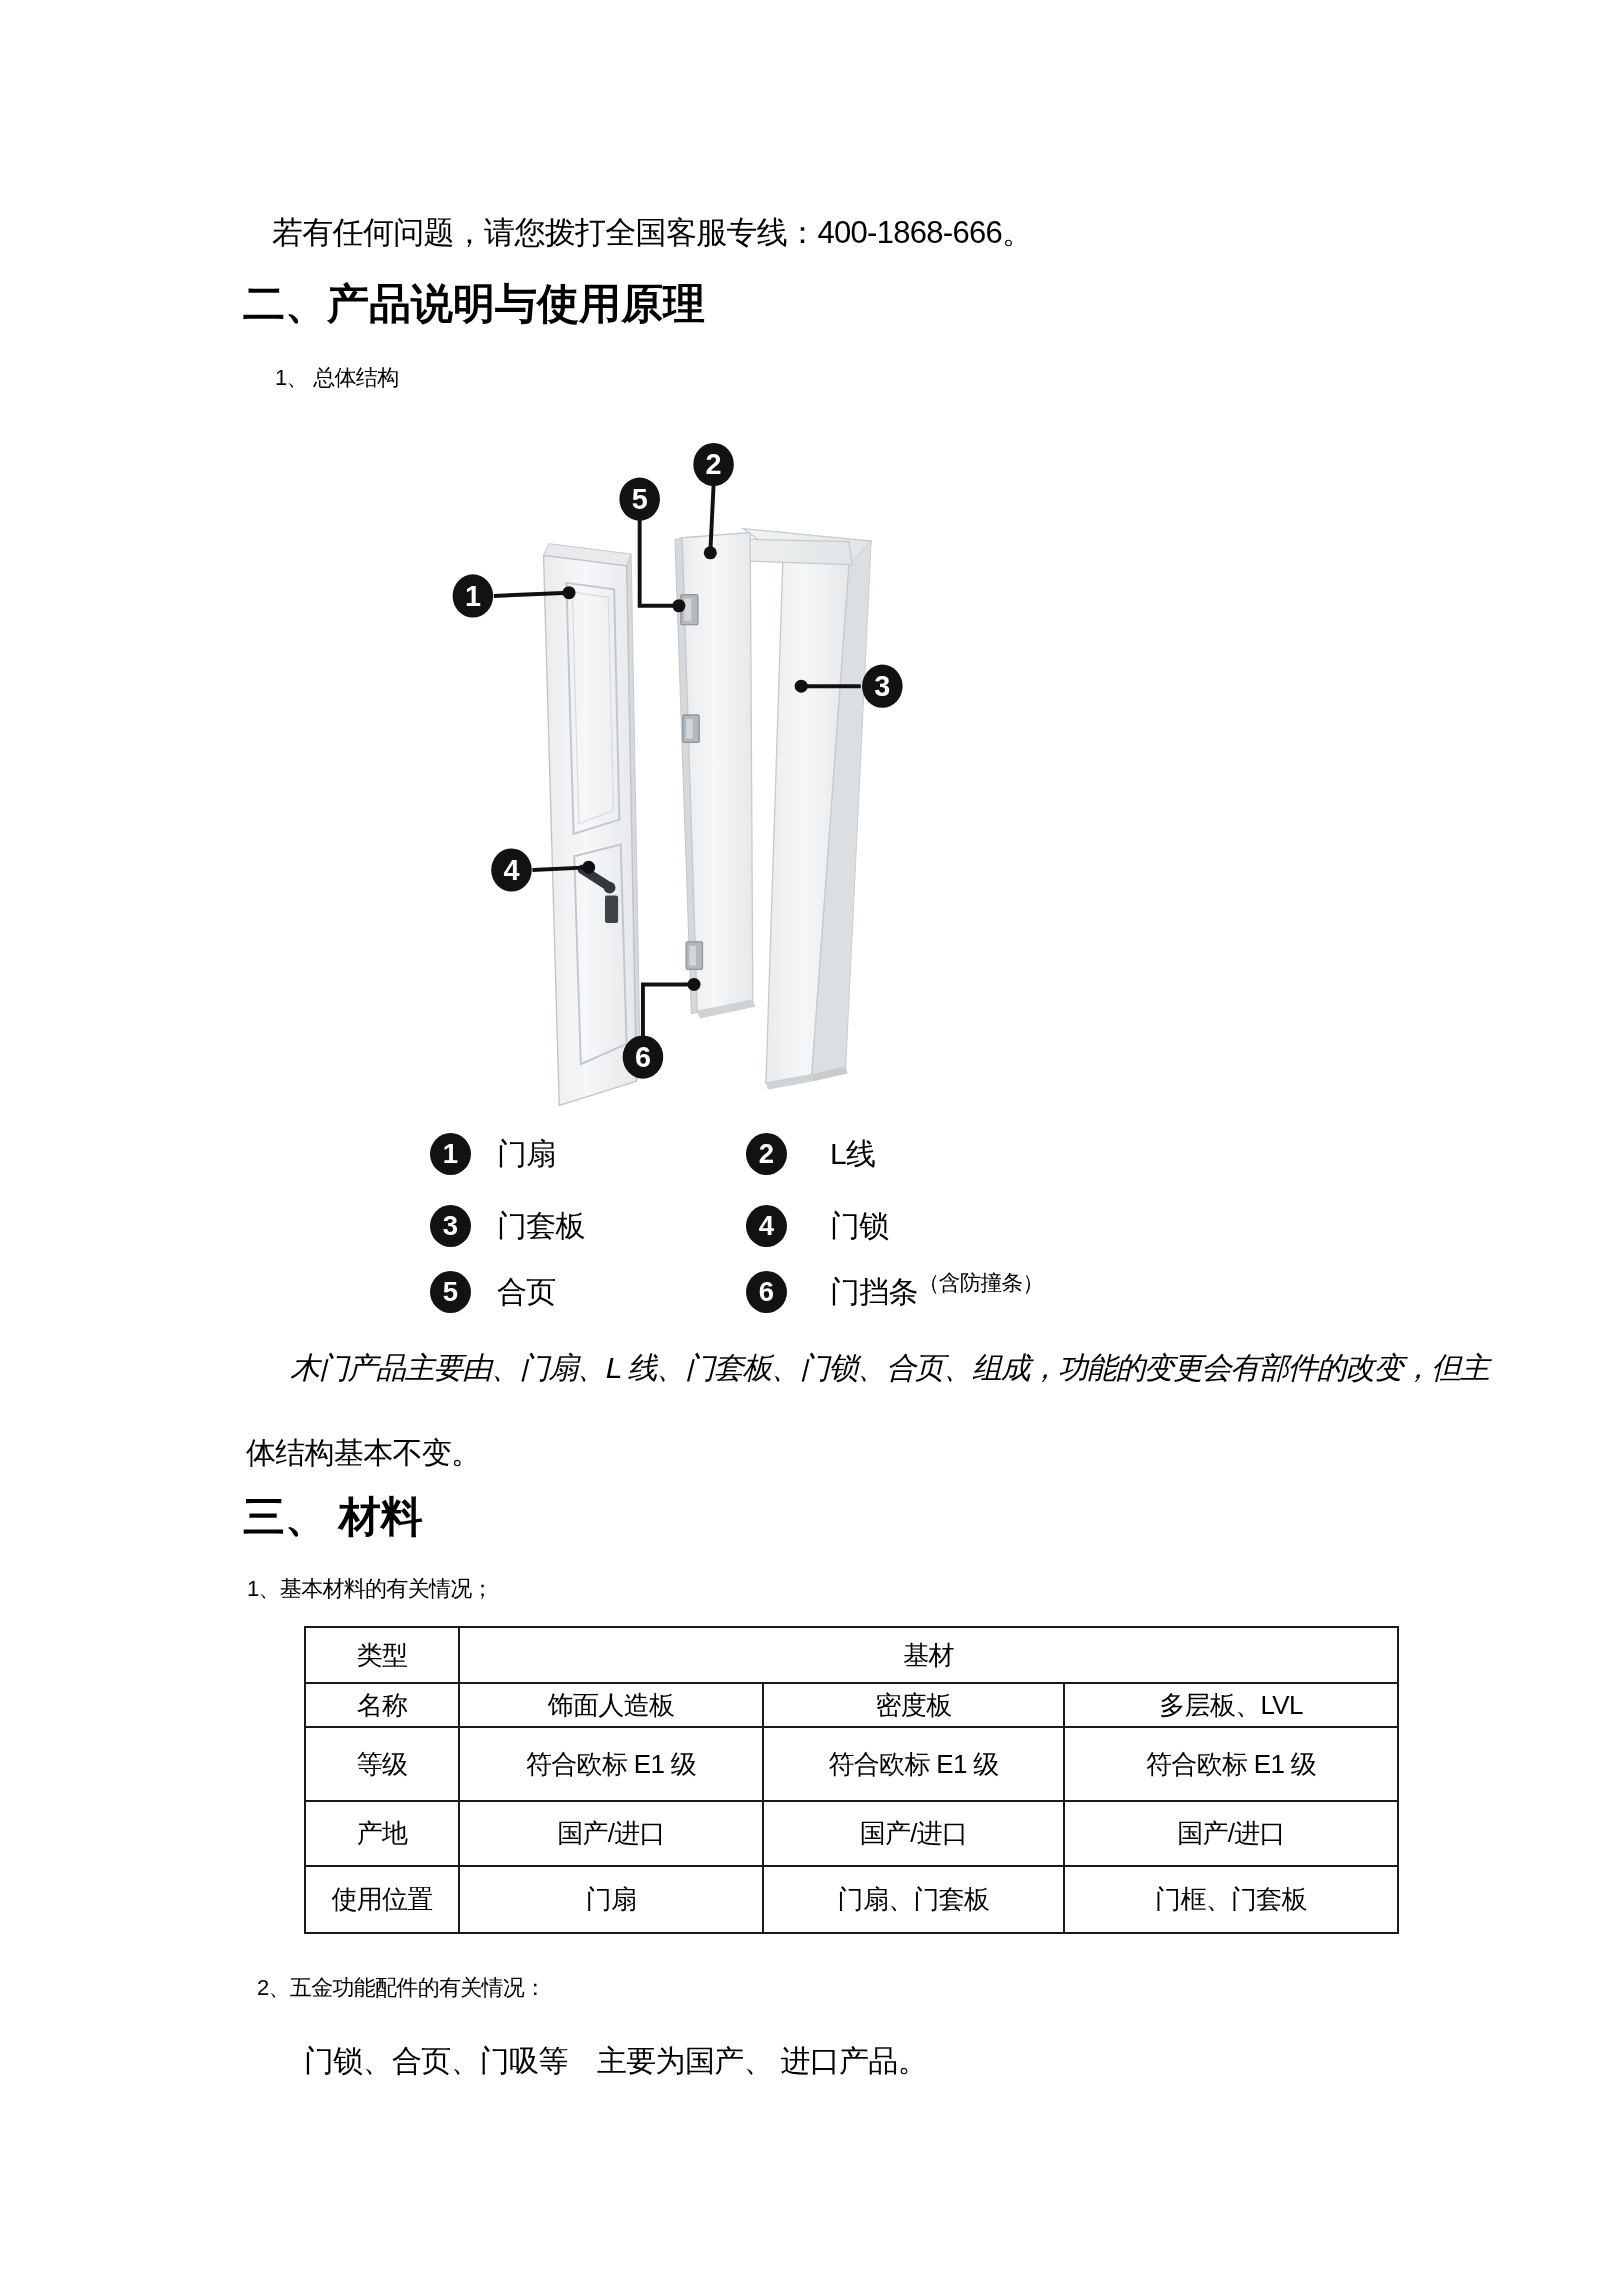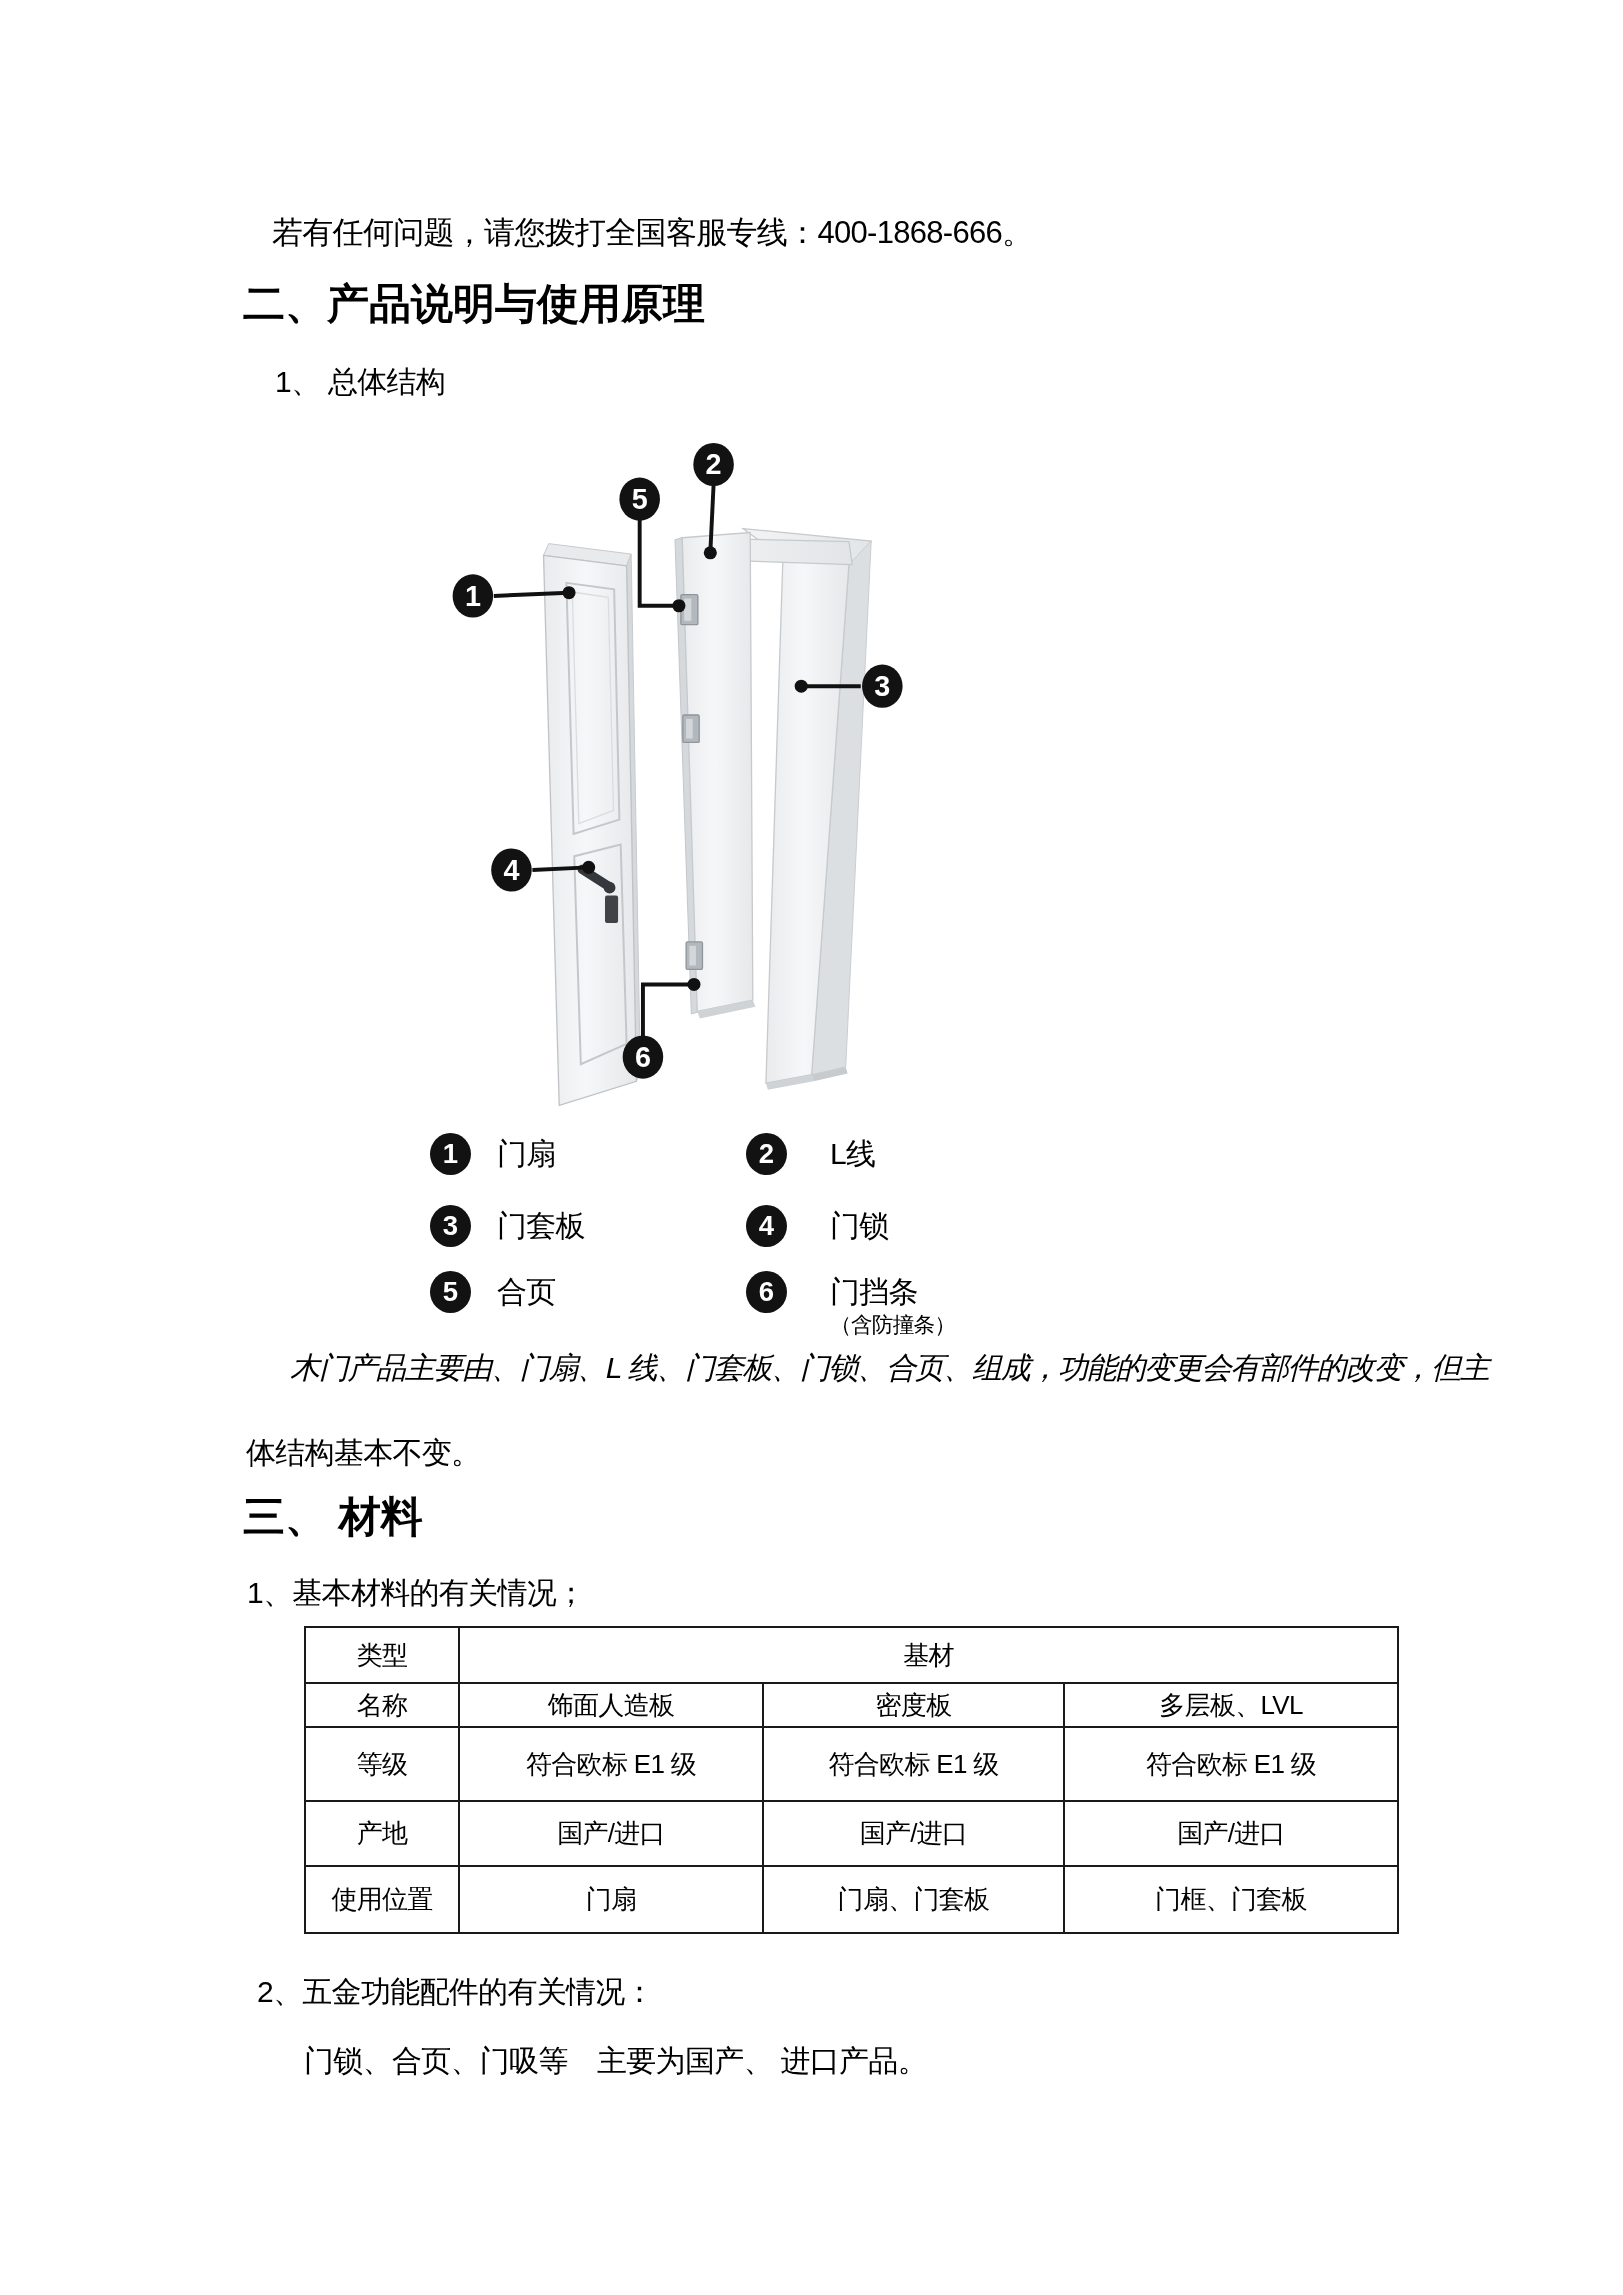--- a/index.html
+++ b/index.html
@@ -7,21 +7,21 @@
     width:1623px;height:2295px;background:#ffffff;position:relative;
     font-family:"Liberation Sans","DejaVu Sans",sans-serif;color:#000;
     overflow:hidden;
   }
   .abs{position:absolute;}
   .body-text{font-size:30px;line-height:1.15;font-weight:500;letter-spacing:-0.7px;white-space:nowrap;}
   .intro-line{left:272px;top:215px;font-size:31px;}
   .section-title{font-size:42px;font-weight:800;letter-spacing:0;line-height:1.1;white-space:nowrap;margin:0;}
   .st2{left:243px;top:281px;}
   .st3{left:243px;top:1494px;}
-  .sub-item{font-size:30px;}
+  .sub-item{font-size:22px;}
   .si1{left:275px;top:365px;}
   .si2{left:247px;top:1576px;}
   .si3{left:257px;top:1975px;}
   .para1{left:290px;top:1351px;letter-spacing:-1.3px;font-style:italic;}
   .para2{left:246px;top:1436px;}
   .note-line{left:304px;top:2044px;}
 
   .diagram{left:380px;top:419px;width:641px;height:694px;}
 
   .legend-item{position:absolute;display:flex;align-items:flex-start;}
@@ -176,21 +176,21 @@
   <div class="legend-item colR li-4">
     <span class="legend-circle">4</span>
     <span class="legend-label">门锁</span>
   </div>
   <div class="legend-item colL li-5">
     <span class="legend-circle">5</span>
     <span class="legend-label">合页</span>
   </div>
   <div class="legend-item colR li-6">
     <span class="legend-circle">6</span>
-    <span style="display:flex;flex-direction:column;">
+    <span style="display:flex;flex-direction:row;">
       <span class="legend-label">门挡条</span>
       <span class="legend-sub">（含防撞条）</span>
     </span>
   </div>
 </div>
 
 <div class="abs body-text para1">木门产品主要由、门扇、L 线、门套板、门锁、合页、组成，功能的变更会有部件的改变，但主</div>
 <div class="abs body-text para2">体结构基本不变。</div>
 
 <h2 class="abs section-title st3">三、 材料</h2>

